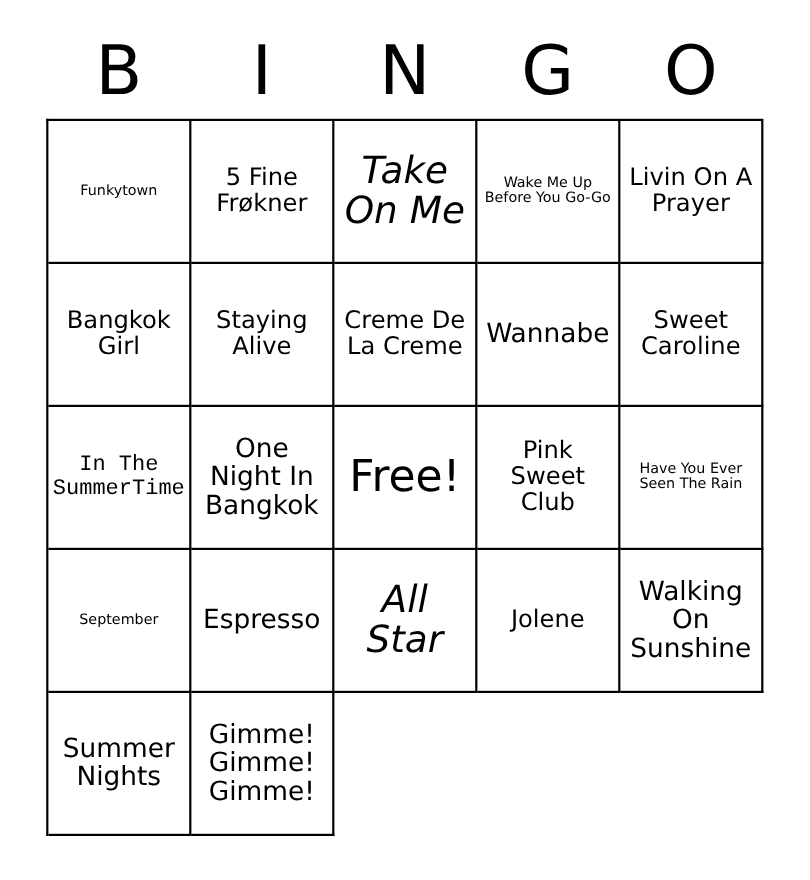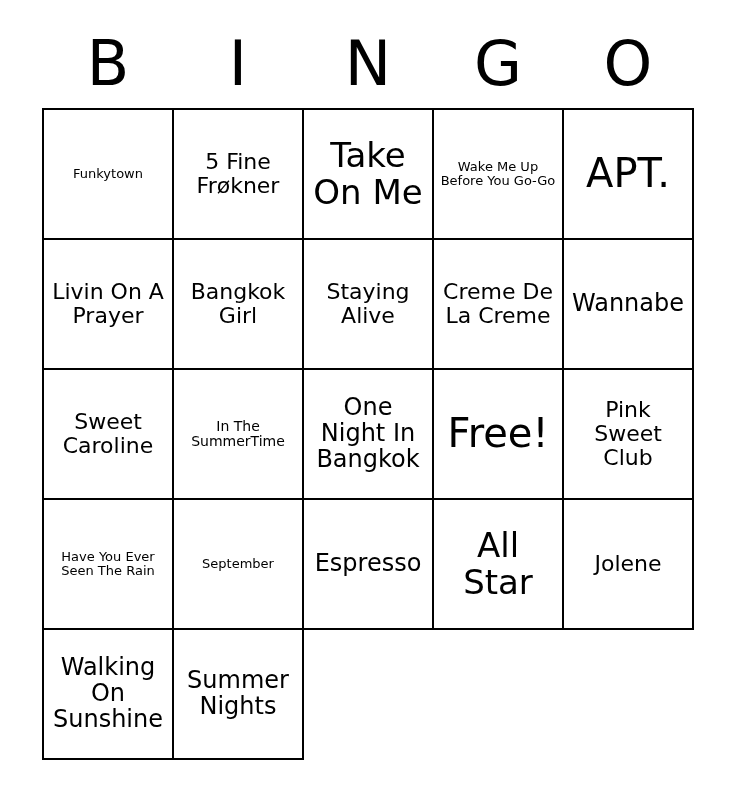--- a/index.html
+++ b/index.html
@@ -57,25 +57,25 @@
     padding: 2px 4px;
     overflow: hidden;
   }
   .cell-text {
     display: block;
     width: 100%;
     line-height: 1.08;
     font-family: "DejaVu Sans", sans-serif;
   }
   
-  .fs-xs .cell-text { font-size: 14px; }
+  .fs-xs .cell-text { font-size: 20px; font-family: Liberation Mono, monospace; }
   .fs-s  .cell-text { font-size: 13px; }
   .fs-m  .cell-text { font-size: 24px; }
   .fs-l  .cell-text { font-size: 22px; }
-  .fs-xl .cell-text { font-size: 34px; }
+  .fs-xl .cell-text { font-size: 34px; font-style: italic; }
   .fs-xxl .cell-text { font-size: 40px; }
   .free .cell-text { font-size: 40px; }
 </style>
 </head>
 <body>
 
 <div class="bingo-page">
 
   <div class="header-row">
     <div class="header-letter">B</div>
@@ -91,23 +91,20 @@
         <span class="cell-text">Funkytown</span>
       </div>
     <div class="cell fs-l">
         <span class="cell-text">5 Fine Frøkner</span>
       </div>
     <div class="cell fs-xl">
         <span class="cell-text">Take On Me</span>
       </div>
     <div class="cell fs-s">
         <span class="cell-text">Wake Me Up Before You Go-Go</span>
-      </div>
-    <div class="cell fs-xxl">
-        <span class="cell-text">APT.</span>
       </div>
 
     <div class="cell fs-l">
         <span class="cell-text">Livin On A Prayer</span>
       </div>
     <div class="cell fs-l">
         <span class="cell-text">Bangkok Girl</span>
       </div>
     <div class="cell fs-l">
         <span class="cell-text">Staying Alive</span>
@@ -150,15 +147,18 @@
     <div class="cell fs-l">
         <span class="cell-text">Jolene</span>
       </div>
 
     <div class="cell fs-m">
         <span class="cell-text">Walking On Sunshine</span>
       </div>
     <div class="cell fs-m">
         <span class="cell-text">Summer Nights</span>
       </div>
+    <div class="cell fs-m">
+        <span class="cell-text">Gimme! Gimme! Gimme!</span>
+      </div>
 
   </div>
 </div>
 
 </body></html>

